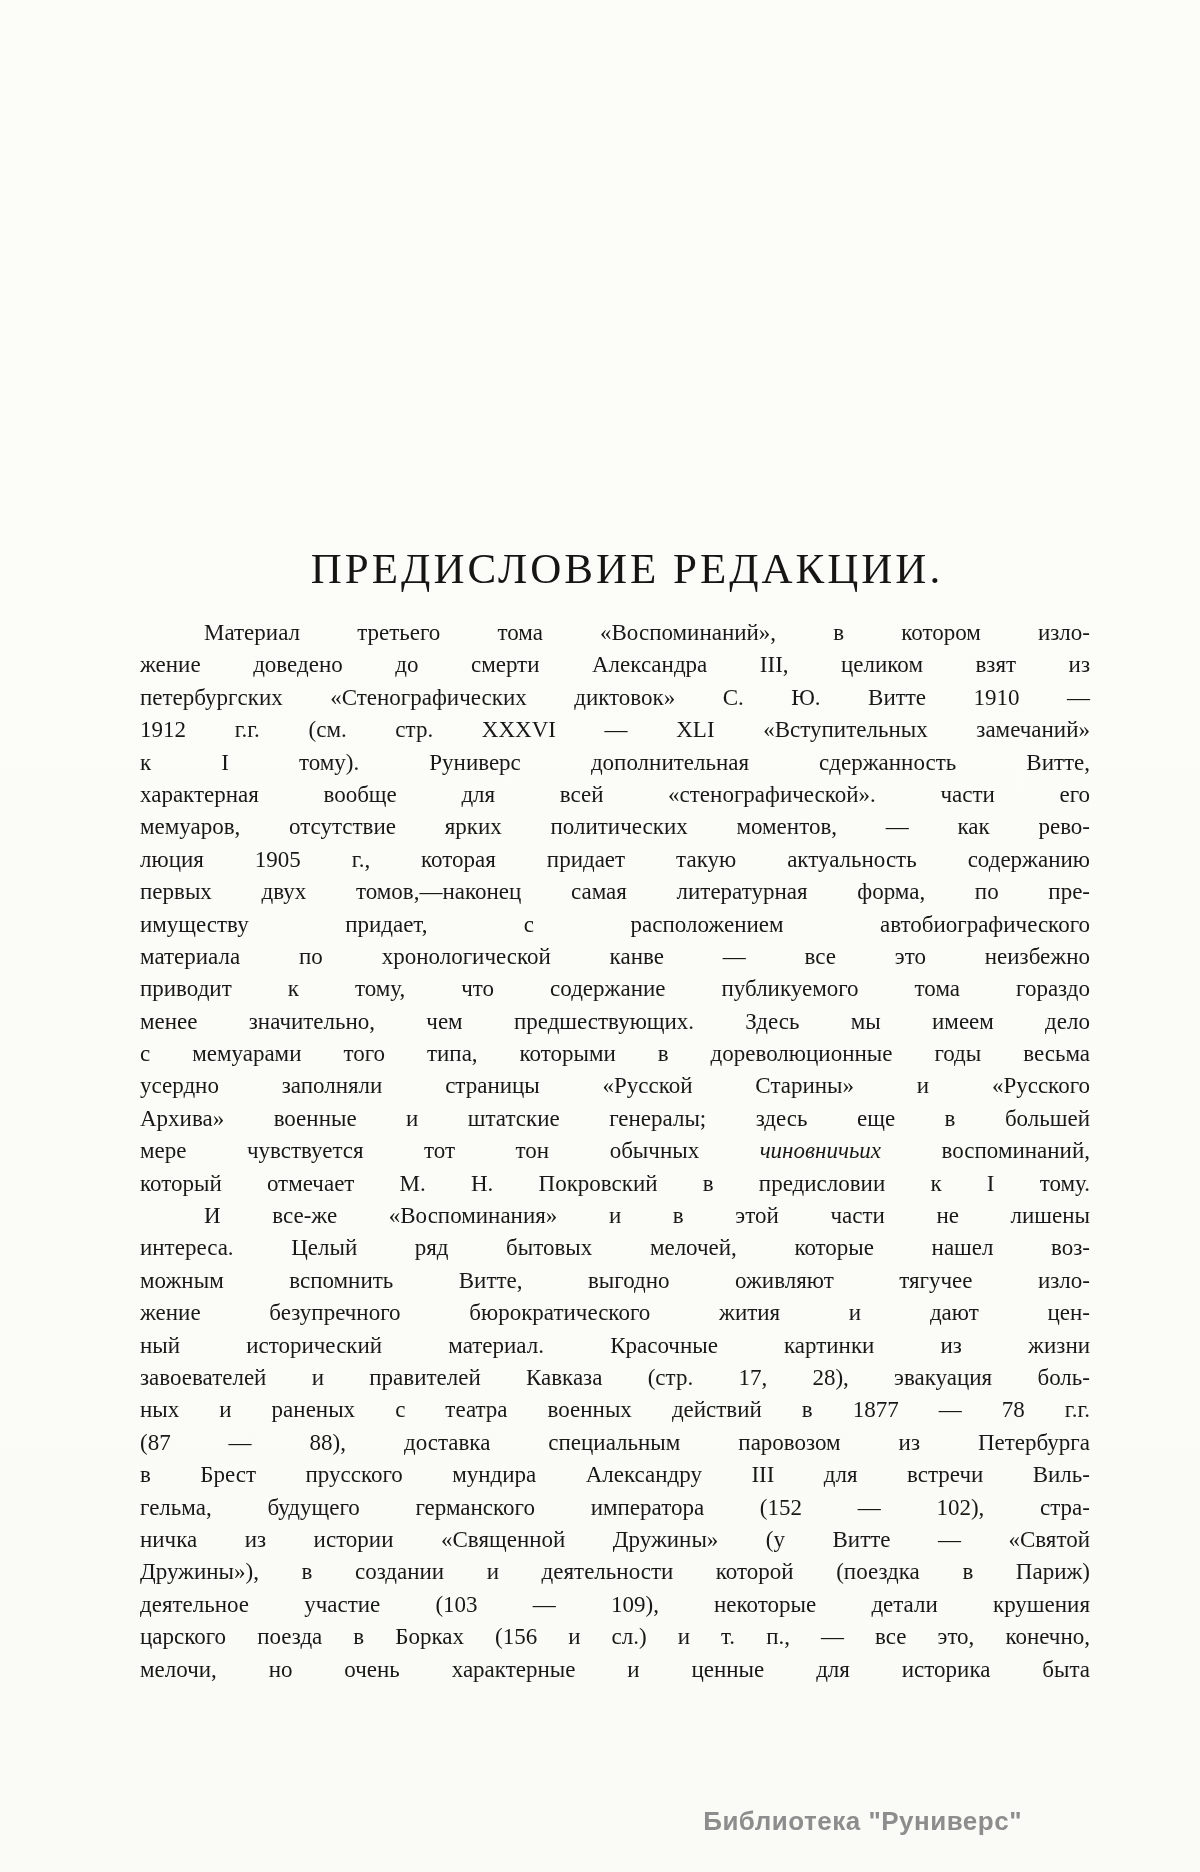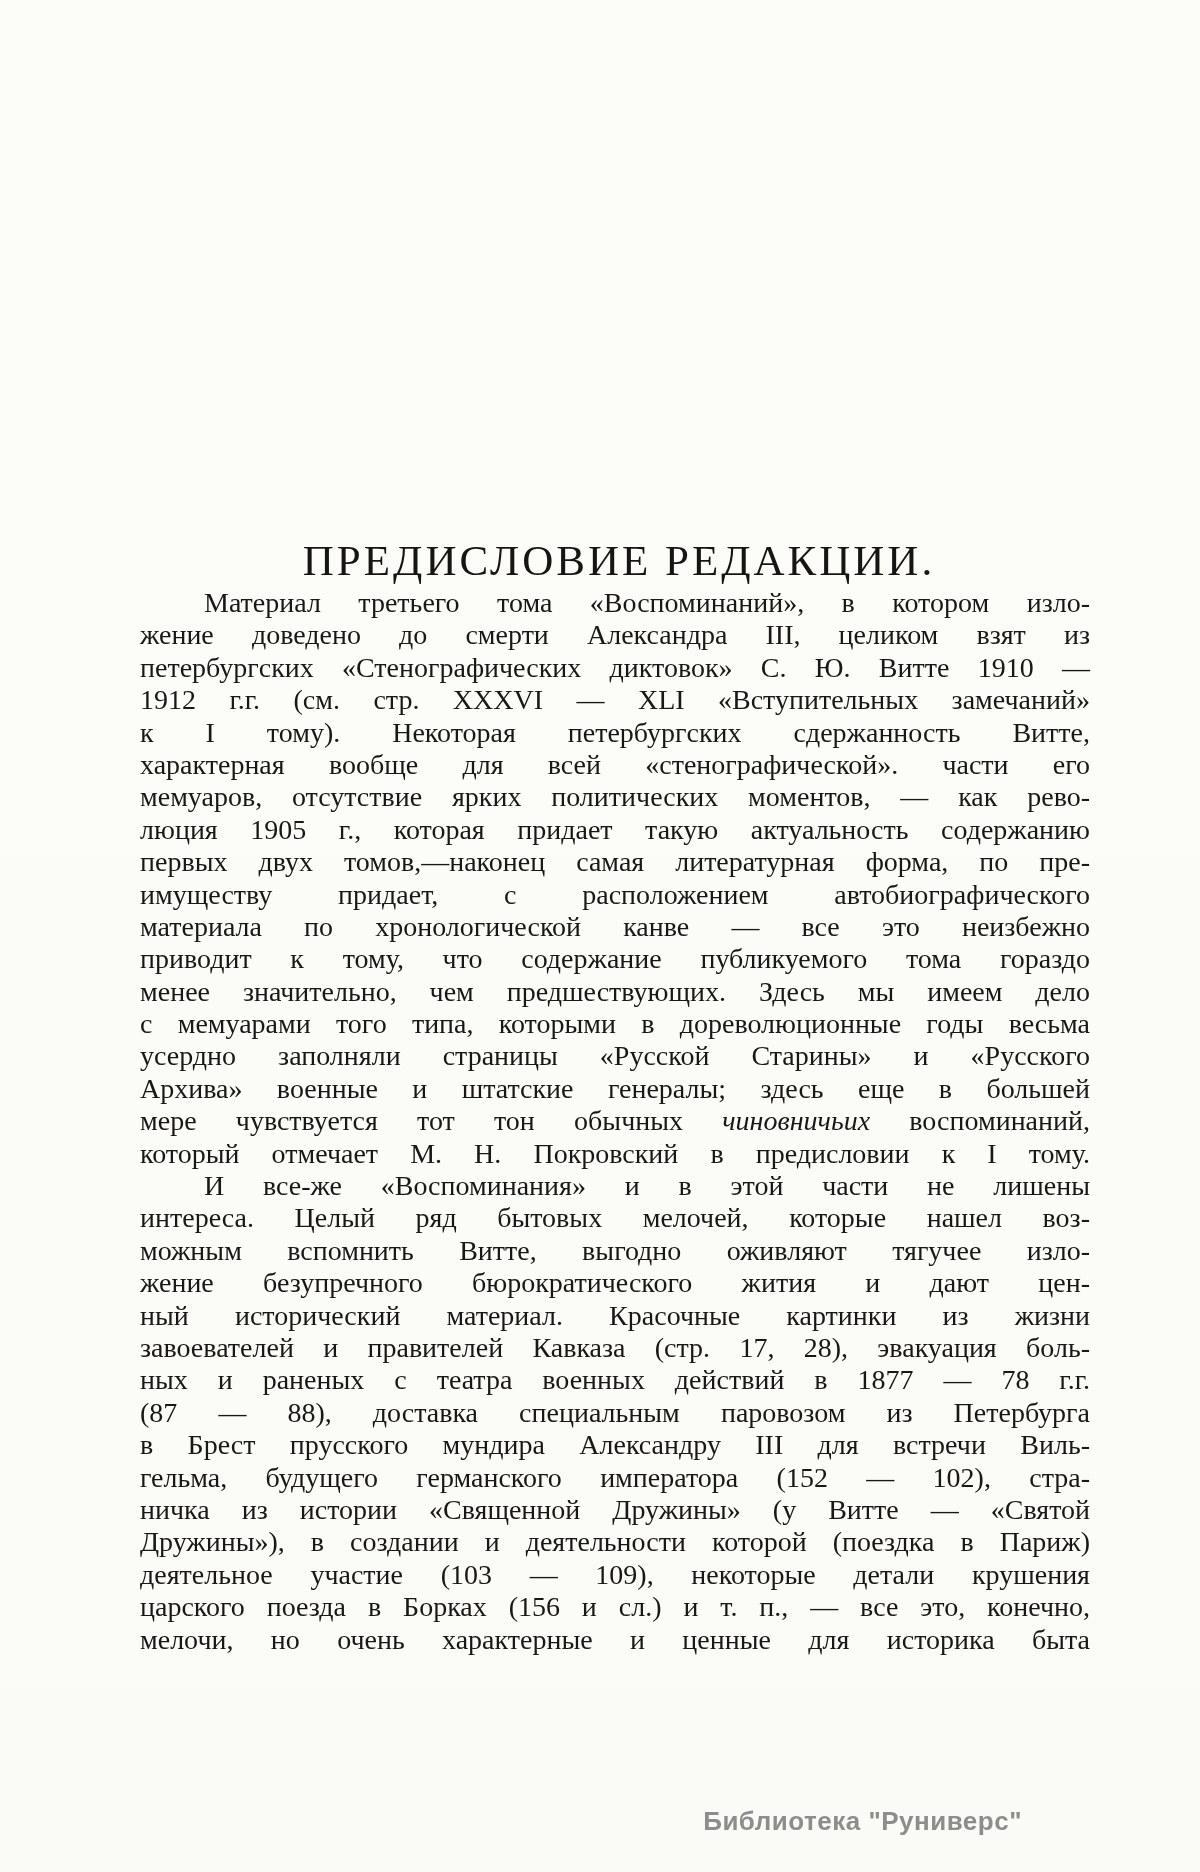--- a/index.html
+++ b/index.html
@@ -14,34 +14,34 @@
     background: linear-gradient(180deg, #fcfdf9 0%, #fbfcf7 60%, #fafbf6 100%);
     font-family: "Liberation Serif", "DejaVu Serif", serif;
     color: #1a1816;
     overflow: hidden;
   }
   .title {
     position: absolute;
     top: 532px;
     left: 140px;
     width: 950px;
-    margin: 4px;
+    margin: 12px;
     text-align: center;
     font-size: 43px;
     font-weight: 400;
     letter-spacing: 3px;
     white-space: nowrap;
     color: #171513;
   }
   .body-text {
     position: absolute;
     left: 140px;
-    top: 587px;
+    top: 617px;
     width: 950px;
-    font-size: 28px;
+    font-size: 23px;
     line-height: 32.4px;
     color: #1a1816;
   }
   .line {
     text-align: justify;
     text-align-last: justify;
     height: 32.4px;
     overflow: visible;
   }
   .line.indent {
@@ -65,21 +65,21 @@
 <body>
 
 <div class="page" style="color: rgb(26, 24, 22);">
   <h1 class="title">ПРЕДИСЛОВИЕ РЕДАКЦИИ.</h1>
 
   <div class="body-text">
       <div class="line indent"><span>Материал третьего тома «Воспоминаний», в котором изло-</span></div>
       <div class="line"><span>жение доведено до смерти Александра III, целиком взят из</span></div>
       <div class="line"><span>петербургских «Стенографических диктовок» С. Ю. Витте 1910 —</span></div>
       <div class="line"><span>1912 г.г. (см. стр. XXXVI — XLI «Вступительных замечаний»</span></div>
-      <div class="line"><span>к I тому). Некоторая петербургских сдержанность Витте,</span></div>
+      <div class="line"><span>к I тому). Руниверс дополнительная сдержанность Витте,</span></div>
       <div class="line"><span>характерная вообще для всей «стенографической». части его</span></div>
       <div class="line"><span>мемуаров, отсутствие ярких политических моментов, — как рево-</span></div>
       <div class="line"><span>люция 1905 г., которая придает такую актуальность содержанию</span></div>
       <div class="line"><span>первых двух томов,—наконец самая литературная форма, по пре-</span></div>
       <div class="line"><span>имуществу придает, с расположением автобиографического</span></div>
       <div class="line"><span>материала по хронологической канве — все это неизбежно</span></div>
       <div class="line"><span>приводит к тому, что содержание публикуемого тома гораздо</span></div>
       <div class="line"><span>менее значительно, чем предшествующих. Здесь мы имеем дело</span></div>
       <div class="line"><span>с мемуарами того типа, которыми в дореволюционные годы весьма</span></div>
       <div class="line"><span>усердно заполняли страницы «Русской Старины» и «Русского</span></div>

